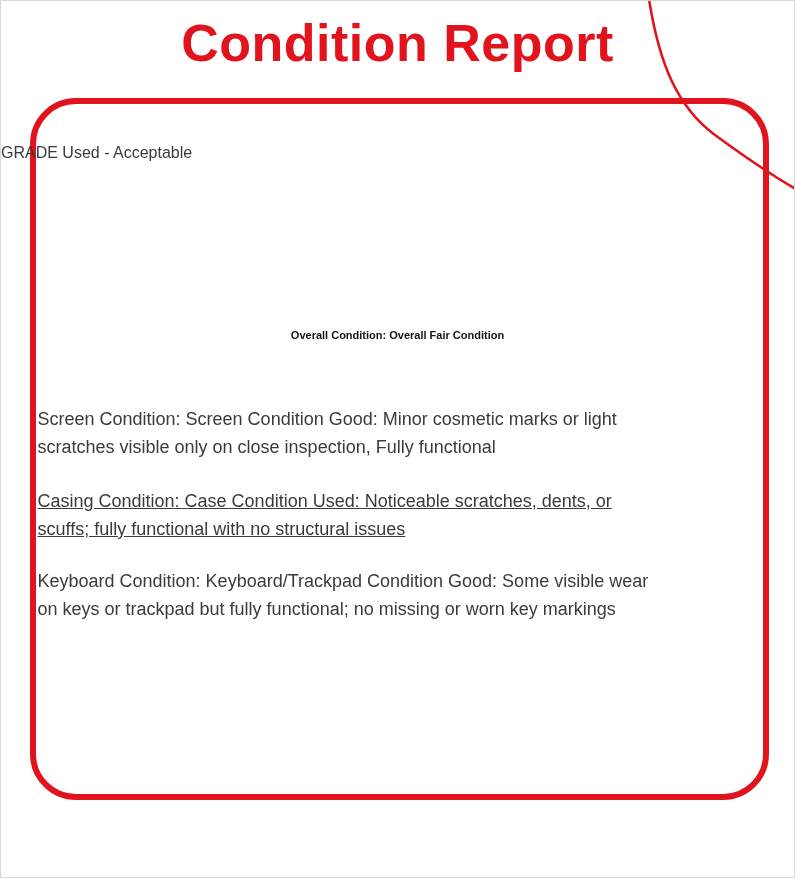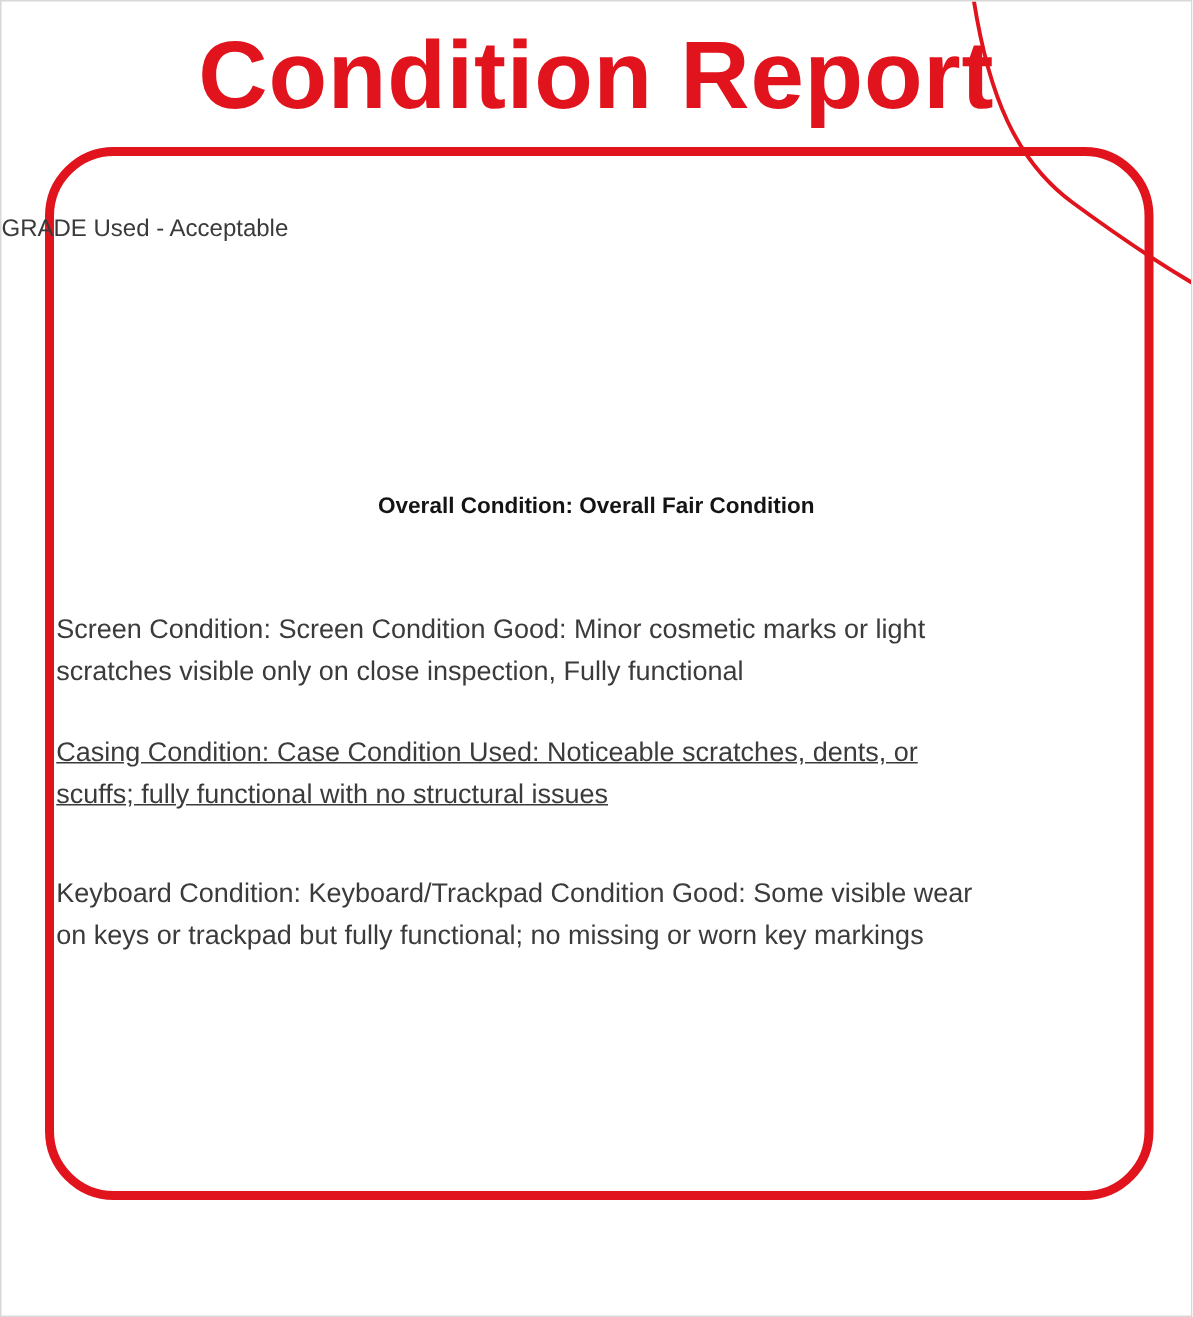--- a/index.html
+++ b/index.html
@@ -19,21 +19,21 @@
     border: 1px solid var(--page-border);
     overflow: hidden;
     font-family: "Liberation Sans", sans-serif;
   }
   .title {
     position: absolute;
     top: 12px;
     left: 0;
     width: 100%;
     text-align: center;
-    font-size: 64px;
+    font-size: 52px;
     font-weight: bold;
     letter-spacing: 0.5px;
     color: var(--accent);
     z-index: 2;
   }
   .curve-svg {
     position: absolute;
     top: 0;
     left: 0;
     z-index: 4;
@@ -60,40 +60,40 @@
     font-weight: 400;
     color: var(--heading-text);
     z-index: 2;
   }
   .overall {
     position: absolute;
     top: 328px;
     left: 0;
     width: 100%;
     text-align: center;
-    font-size: 15px;
+    font-size: 11px;
     font-weight: 600;
     color: var(--small-text);
     z-index: 2;
   }
   .cond {
     position: absolute;
     left: 50%;
     transform: translateX(-50%);
     width: 720px;
     text-align: left;
     font-size: 18px;
     line-height: 28px;
     color: var(--body-text);
     white-space: pre-line;
     z-index: 2;
   }
   .cond-1 { top: 404px; }
   .cond-2 { top: 486px; text-decoration: underline; }
-  .cond-3 { top: 580px; }
+  .cond-3 { top: 566px; }
   .cond-4 { top: 632px; }
 </style>
 </head>
 <body>
 
 <div class="page">
 
   <div class="title">Condition Report</div>
 
   <svg class="curve-svg" width="795" height="878" viewBox="0 0 795 878" aria-hidden="true">

